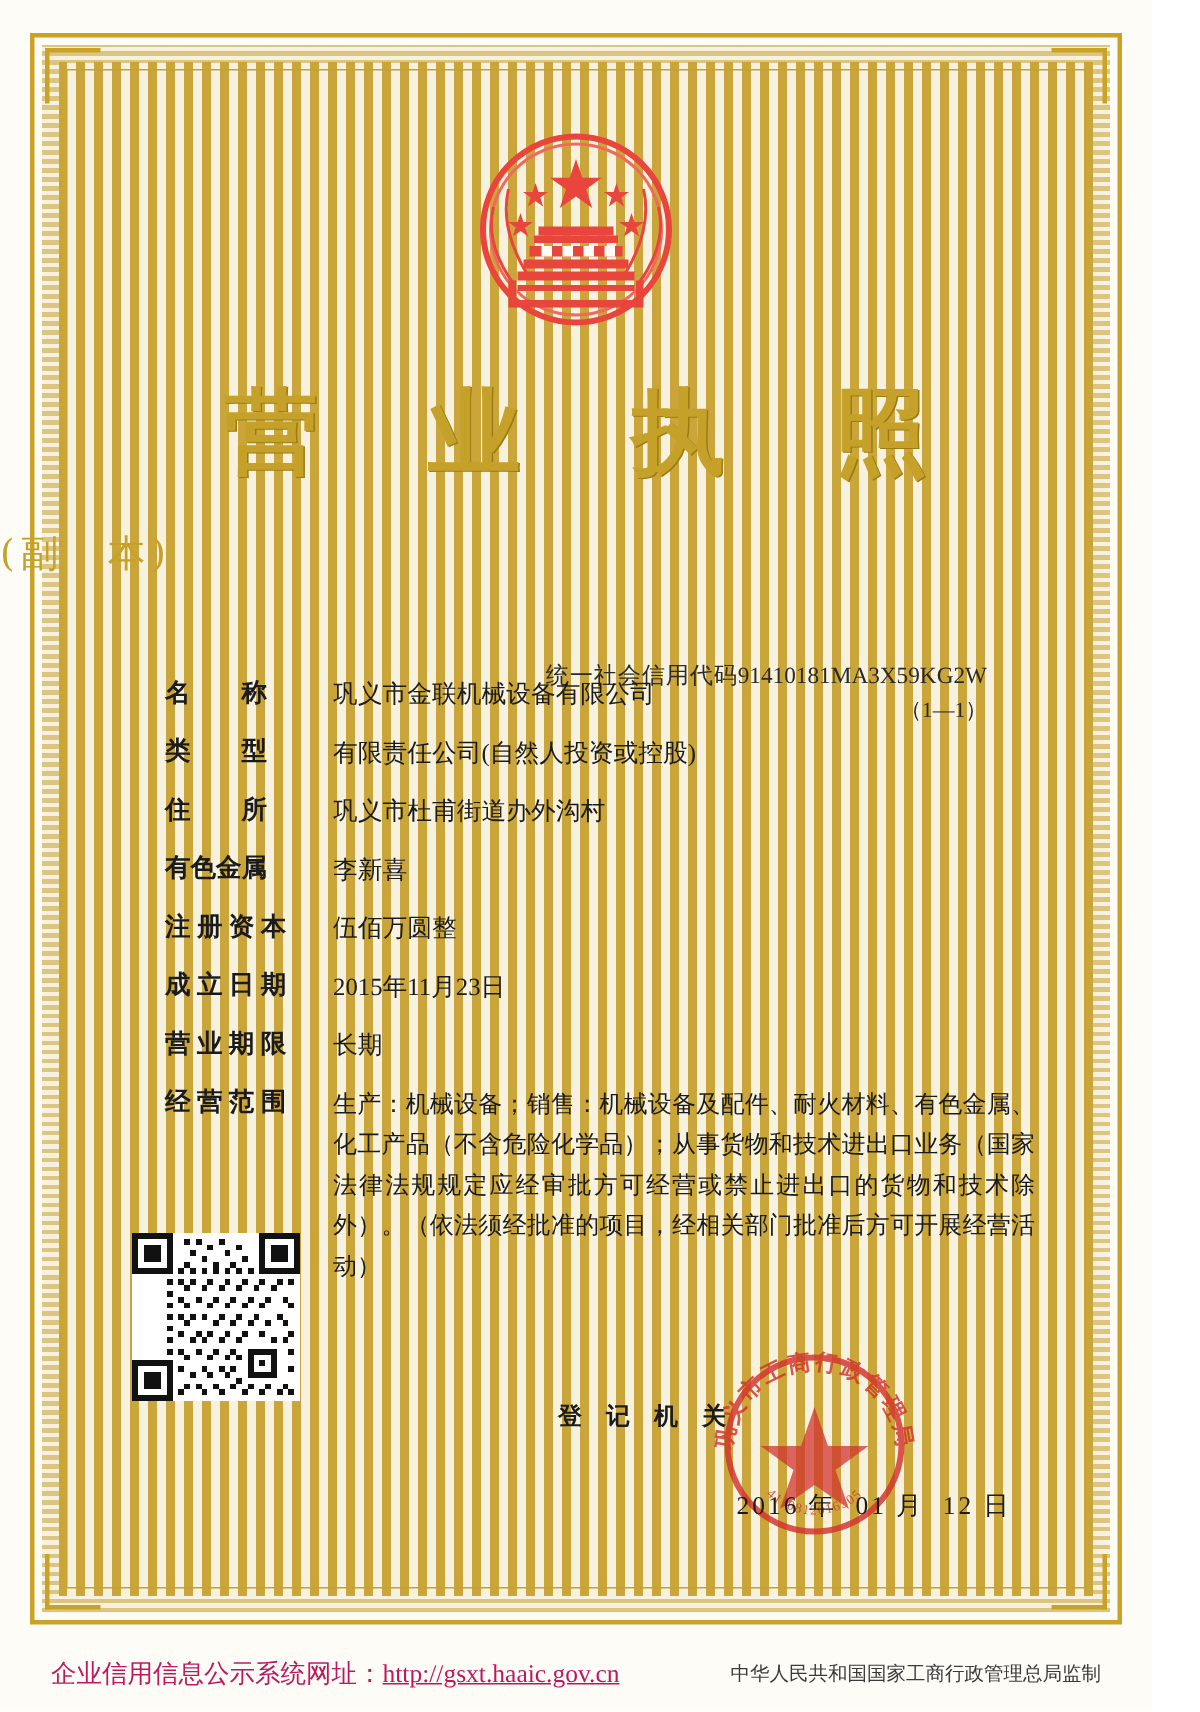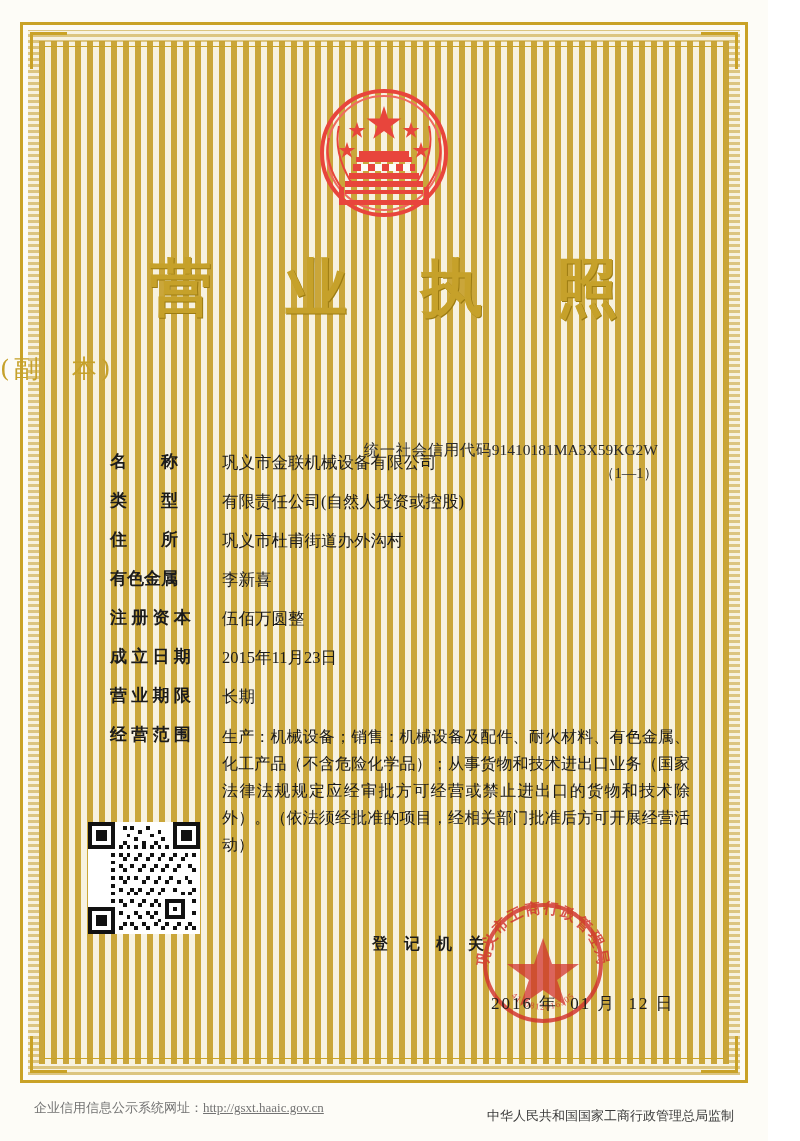--- a/index.html
+++ b/index.html
@@ -210,23 +210,23 @@
     top: 888px;
     width: 150px;
     height: 150px;
     opacity: 0.82;
   }
 
   
   .footer-left {
     position: absolute;
     left: 34px;
-    bottom: 24px;
-    font-size: 13px;
-    color: #737373;
+    bottom: 14px;
+    font-size: 17px;
+    color: #be185d;
   }
   .footer-left .url { text-decoration: underline; }
   .footer-right {
     position: absolute;
     right: 34px;
     bottom: 16px;
     font-size: 13px;
     color: #3a3a3a;
   }
 </style>

